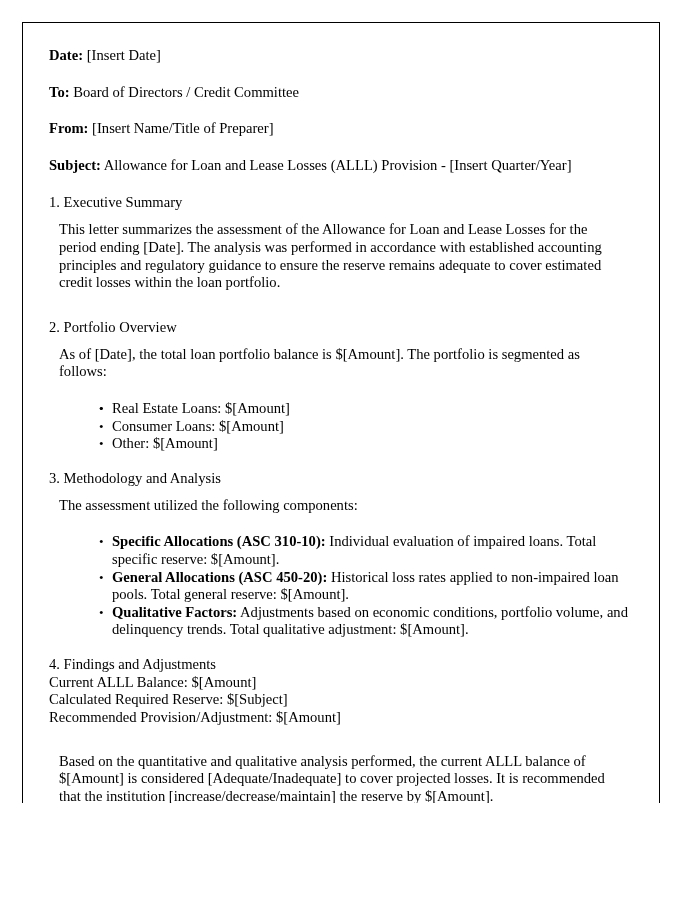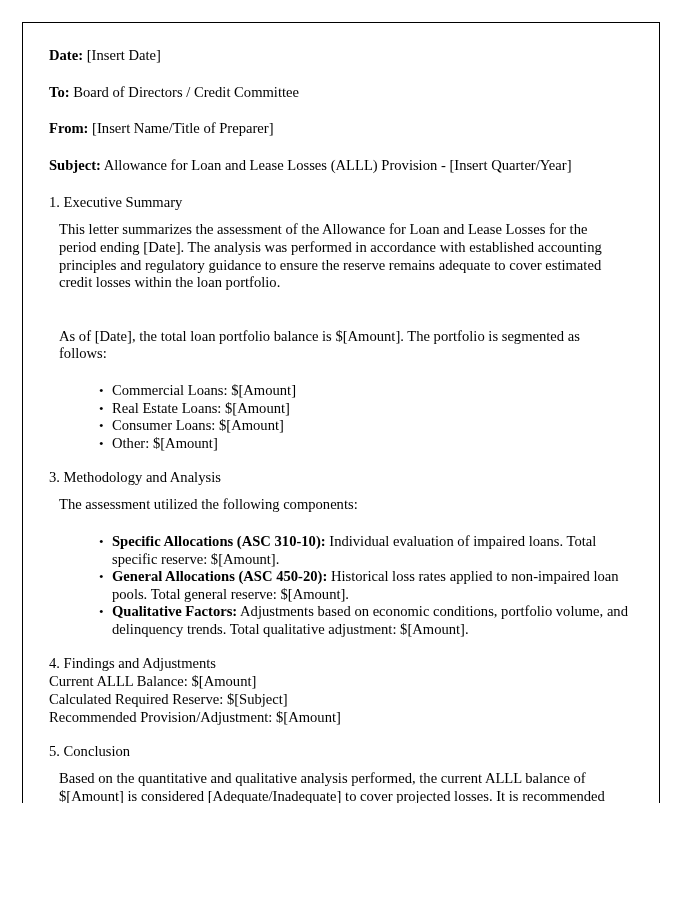--- a/index.html
+++ b/index.html
@@ -109,26 +109,26 @@
     </div>
 
     <div>
       <div class="sec-heading">1. Executive Summary</div>
       <p class="para">This letter summarizes the assessment of the Allowance for Loan and Lease Losses for the period ending [Date]. The analysis was performed in accordance with established accounting principles and regulatory guidance to ensure the reserve remains adequate to cover estimated credit losses within the loan portfolio.</p>
     </div>
 
     <div class="block-gap"></div>
 
     <div>
+      <div class="sec-heading">2. Portfolio Overview</div>
       <p class="para">As of [Date], the total loan portfolio balance is $[Amount]. The portfolio is segmented as follows:</p>
       <div class="small-gap"></div>
       <ul class="doc-list">
         <li>
           <span class="bullet">•</span>
-          <span>Commercial Loans: $[Amount]</span>
         </li>
         <li>
           <span class="bullet">•</span>
           <span>Real Estate Loans: $[Amount]</span>
         </li>
         <li>
           <span class="bullet">•</span>
           <span>Consumer Loans: $[Amount]</span>
         </li>
         <li>
@@ -165,18 +165,17 @@
     <div>
       <div class="sec-heading">4. Findings and Adjustments</div>
       <div class="findings-line">Current ALLL Balance: $[Amount]</div>
       <div class="findings-line">Calculated Required Reserve: $[Subject]</div>
       <div class="findings-line">Recommended Provision/Adjustment: $[Amount]</div>
     </div>
 
     <div class="block-gap"></div>
 
     <div>
-      <div class="sec-heading">5. Conclusion</div>
       <p class="para">Based on the quantitative and qualitative analysis performed, the current ALLL balance of $[Amount] is considered [Adequate/Inadequate] to cover projected losses. It is recommended that the institution [increase/decrease/maintain] the reserve by $[Amount].</p>
     </div>
 
   </div>
 </div>
 
 </body></html>

